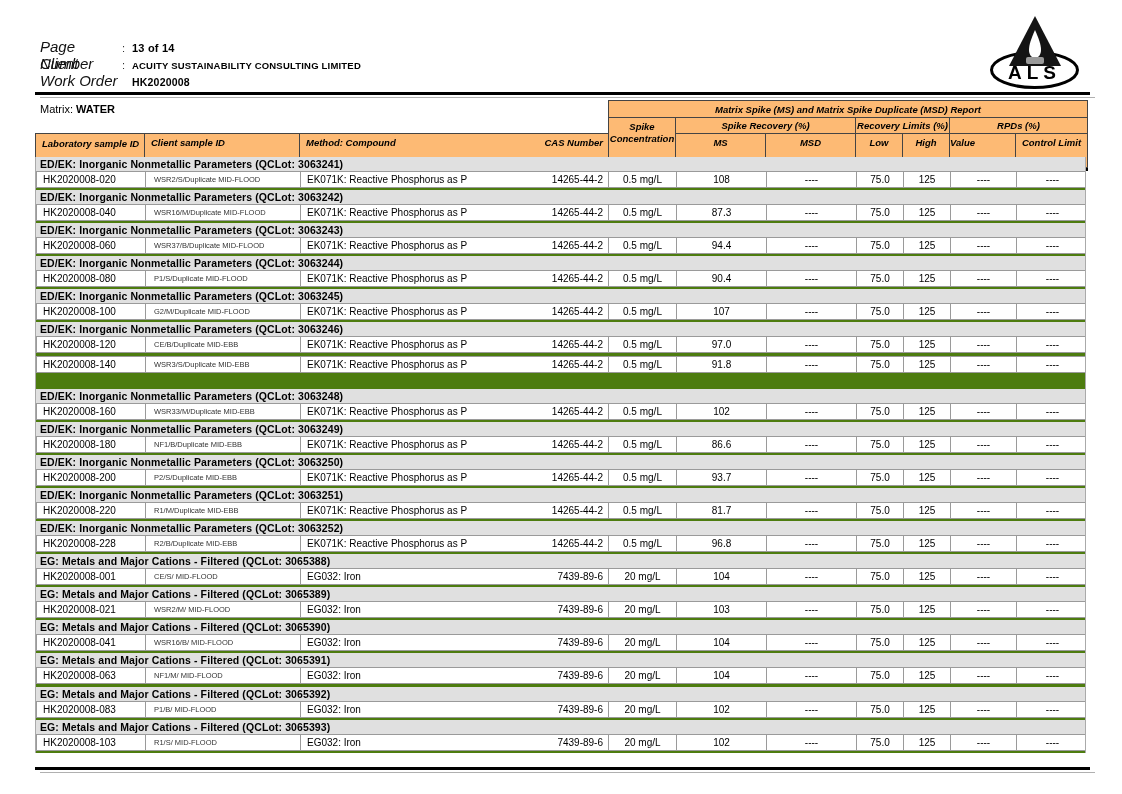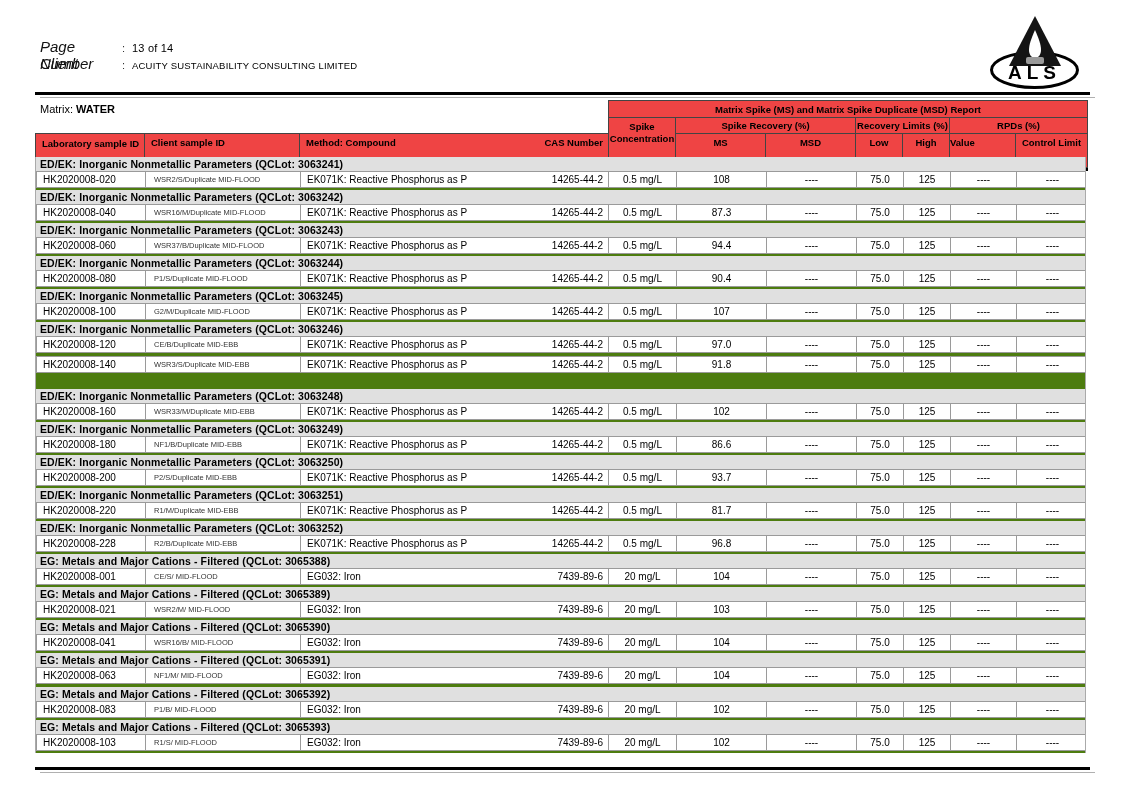--- a/index.html
+++ b/index.html
@@ -6,37 +6,37 @@
   body {
     width:1122px; height:794px; position:relative; background:#ffffff;
     font-family:"Liberation Sans", sans-serif; color:#000;
     overflow:hidden;
   }
   
   .page-header { position:absolute; left:40px; top:38px; }
   .ph-row { display:flex; align-items:baseline; height:17px; }
   .ph-label { width:82px; font-style:italic; font-size:15px; color:#111; }
   .ph-colon { width:10px; font-size:11px; color:#333; }
-  .ph-value { font-weight:normal; font-size:11px; letter-spacing:0.2px; }
+  .ph-value { font-weight:bold; font-size:11px; letter-spacing:0.2px; }
   .ph-row.r1 .ph-value { font-size:11px; }
   .ph-row.r2 .ph-value { font-size:9.5px; }
   .ph-row.r3 .ph-value { font-size:10.5px; }
   .logo { position:absolute; left:982px; top:8px; width:105px; height:85px; }
   .rule-top-black { position:absolute; left:35px; top:92px; width:1055px; height:3px; background:#000; }
   .rule-top-gray  { position:absolute; left:40px; top:97px; width:1055px; height:1px; background:#b0b0b0; }
   .rule-bot-black { position:absolute; left:35px; top:767px; width:1055px; height:3px; background:#000; }
   .rule-bot-gray  { position:absolute; left:40px; top:772px; width:1055px; height:1px; background:#b0b0b0; }
 
   .matrix-line { position:absolute; left:40px; top:103px; font-size:11px; }
   .matrix-line b { font-weight:bold; }
 
   
   .hcell {
-    position:absolute; box-sizing:border-box; background:#ef4444;
-    font-weight:bold; font-size:9.5px;
+    position:absolute; box-sizing:border-box; background:#fdba74;
+    font-style:italic; font-weight:bold; font-size:9.5px;
     border:1px solid #444;
   }
   .h-band1 { left:608px; top:100px; width:480px; height:18px;
              display:flex; align-items:center; justify-content:center; }
   .h-conc  { left:608px; top:118px; width:68px; height:50px; border-top:none;
              text-align:center; padding-top:3px; line-height:12px; }
   .h-srec  { left:676px; top:118px; width:180px; height:16px; border-top:none; border-left:none;
              display:flex; align-items:center; justify-content:center; }
   .h-rlim  { left:856px; top:118px; width:94px;  height:16px; border-top:none; border-left:none;
              display:flex; align-items:center; justify-content:center; }
@@ -91,20 +91,25 @@
   <div class="ph-row r1">
     <span class="ph-label">Page Number</span>
     <span class="ph-colon">:</span>
     <span class="ph-value">13 of 14</span>
   </div>
   <div class="ph-row r2">
     <span class="ph-label">Client</span>
     <span class="ph-colon">:</span>
     <span class="ph-value">ACUITY SUSTAINABILITY CONSULTING LIMITED</span>
   </div>
+  <div class="ph-row r3">
+    <span class="ph-label">Work Order</span>
+    <span class="ph-colon"></span>
+    <span class="ph-value">HK2020008</span>
+  </div>
 </div>
 
 <svg class="logo" viewBox="0 0 105 85">
   <ellipse cx="52.5" cy="62" rx="43" ry="17.5" fill="#ffffff" stroke="#000000" stroke-width="3"></ellipse>
   <polygon points="53,8 27,58 79,58" fill="#141414"></polygon>
   <path d="M53 22 C 57 31 59 37 59 42 C 59 47 56 50 53 50 C 50 50 47 47 47 42 C 47 37 49 31 53 22 Z" fill="#ffffff"></path>
   <rect x="44" y="49" width="18" height="7" rx="2" fill="#9a9a9a"></rect>
   <text x="52.5" y="71" text-anchor="middle" font-size="19" font-weight="bold" letter-spacing="5" font-family="Liberation Sans, sans-serif">ALS</text>
 </svg>
 

